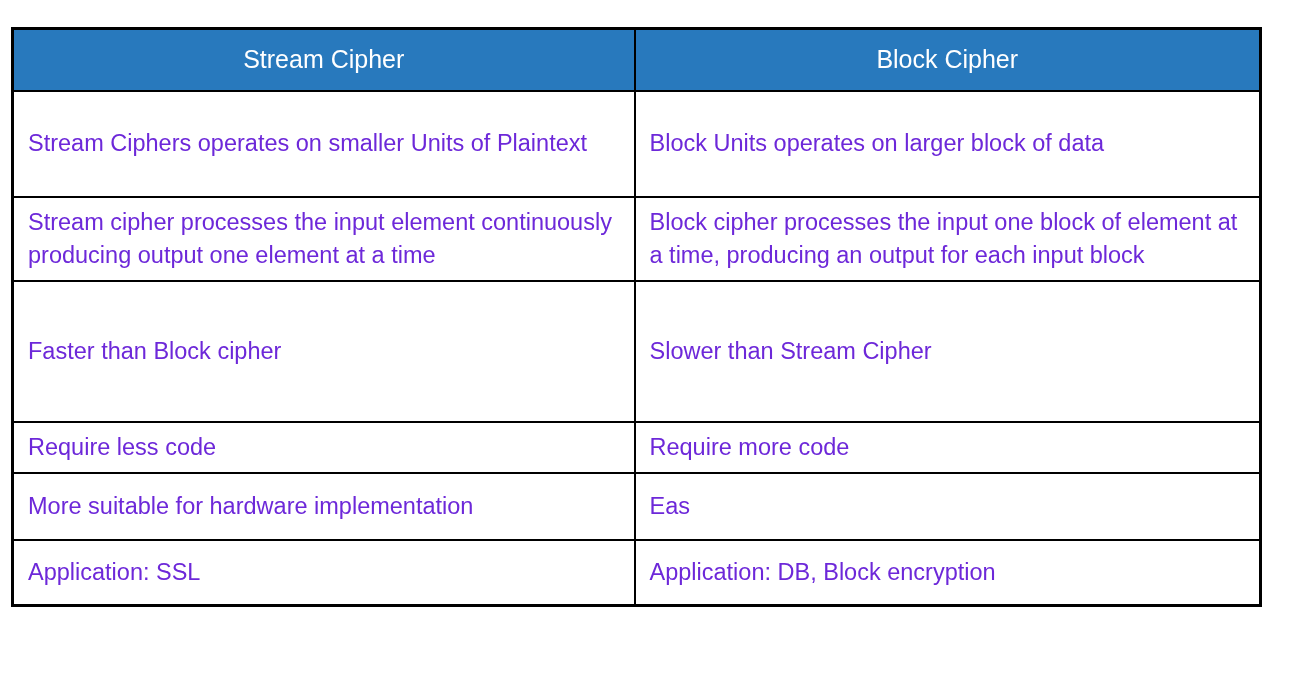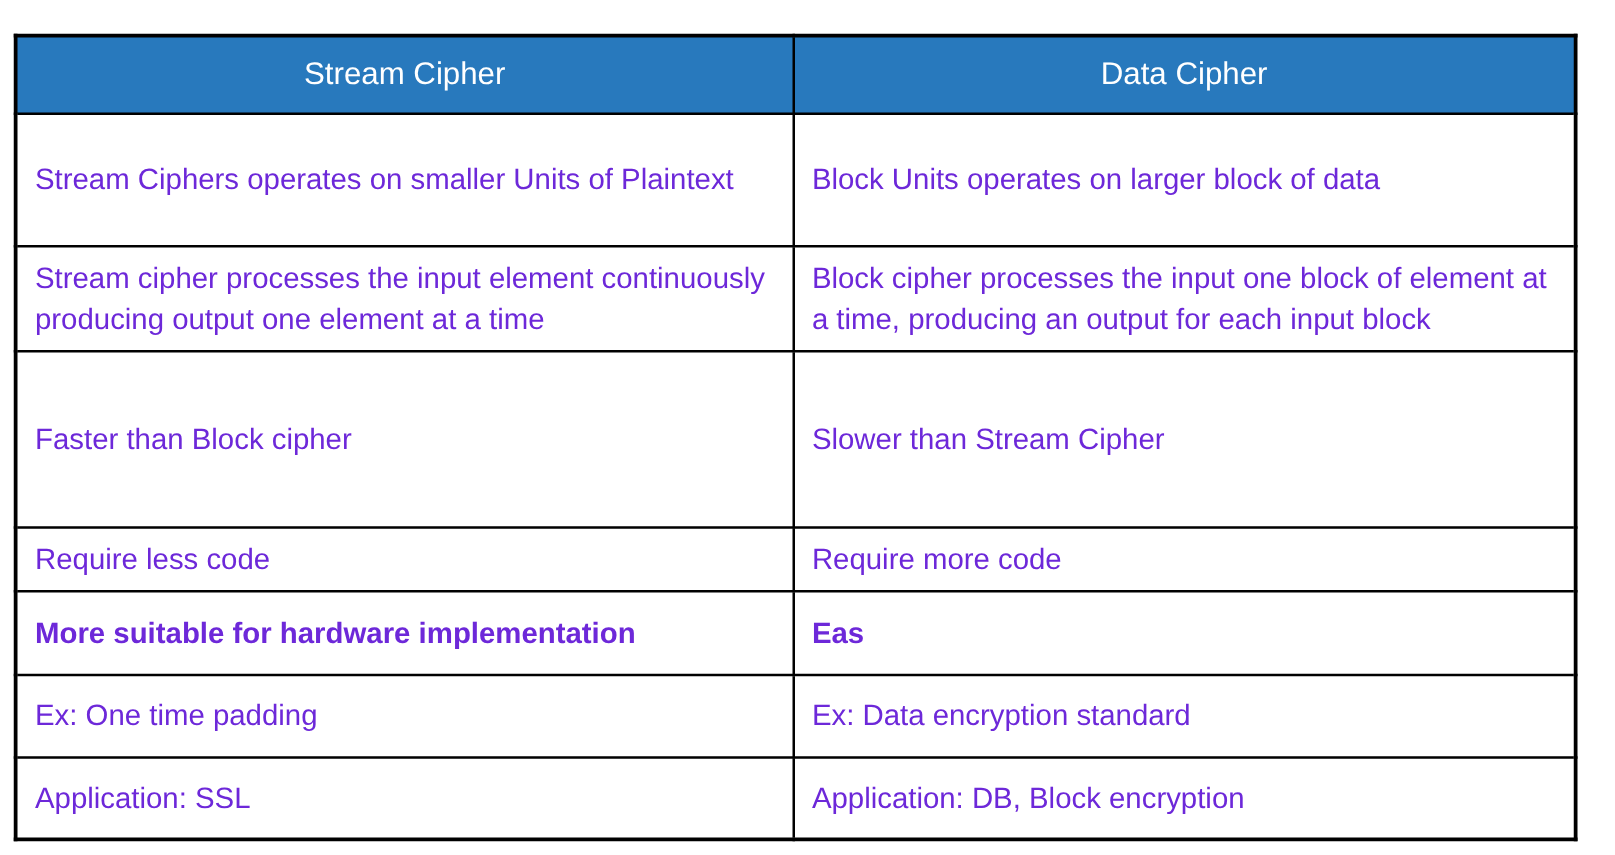--- a/index.html
+++ b/index.html
@@ -46,37 +46,37 @@
     padding: 8px 14px;
     background: #ffffff;
   }
   col.c0 { width: 622px; }
   col.c1 { width: 626px; }
   thead tr            { height: 62px; }
   tbody tr:nth-child(1) { height: 106px; }
   tbody tr:nth-child(2) { height: 62px; }
   tbody tr:nth-child(3) { height: 141px; }
   tbody tr:nth-child(4) { height: 51px; }
-  tbody tr:nth-child(5) { height: 67px; font-weight: bold; }
+  tbody tr:nth-child(5) { height: 67px; }
   tbody tr:nth-child(6) { height: 66px; }
   tbody tr:nth-child(7) { height: 66px; }
 </style>
 </head>
 <body>
 
 <div class="page">
   <table class="compare">
     <colgroup>
       <col class="c0">
       <col class="c1">
     </colgroup>
     <thead>
       <tr>
         <th>Stream Cipher</th>
-        <th>Data Cipher</th>
+        <th>Block Cipher</th>
       </tr>
     </thead>
     <tbody>
       <tr>
         <td>Stream Ciphers operates on smaller Units of Plaintext</td>
         <td>Block Units operates on larger block of data</td>
       </tr>
       <tr>
         <td>Stream cipher processes the input element continuously producing output one element at a time</td>
         <td>Block cipher processes the input one block of element at a time, producing an output for each input block</td>
@@ -87,22 +87,18 @@
       </tr>
       <tr>
         <td>Require less code</td>
         <td>Require more code</td>
       </tr>
       <tr>
         <td>More suitable for hardware implementation</td>
         <td>Eas</td>
       </tr>
       <tr>
-        <td>Ex: One time padding</td>
-        <td>Ex: Data encryption standard</td>
-      </tr>
-      <tr>
         <td>Application: SSL</td>
         <td>Application: DB, Block encryption</td>
       </tr>
     </tbody>
   </table>
 </div>
 
 </body></html>

